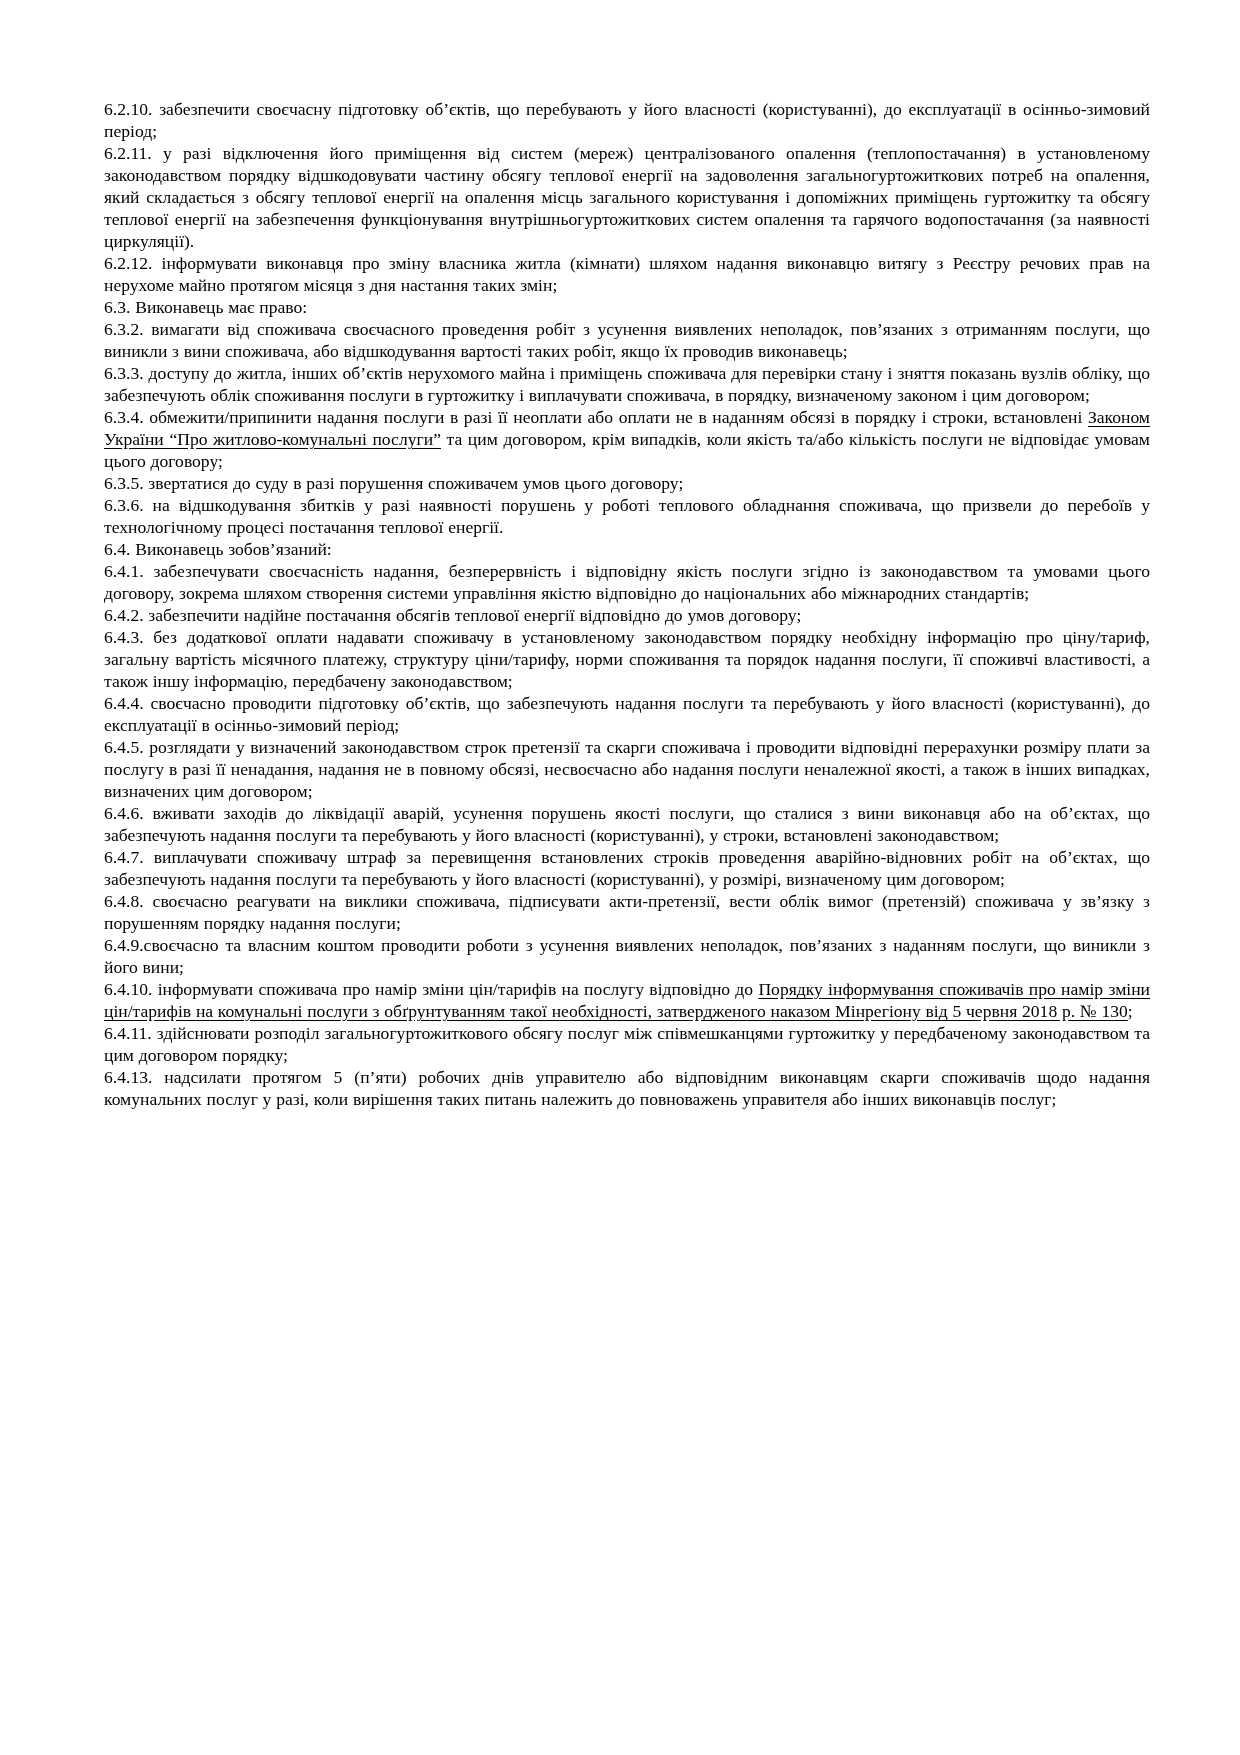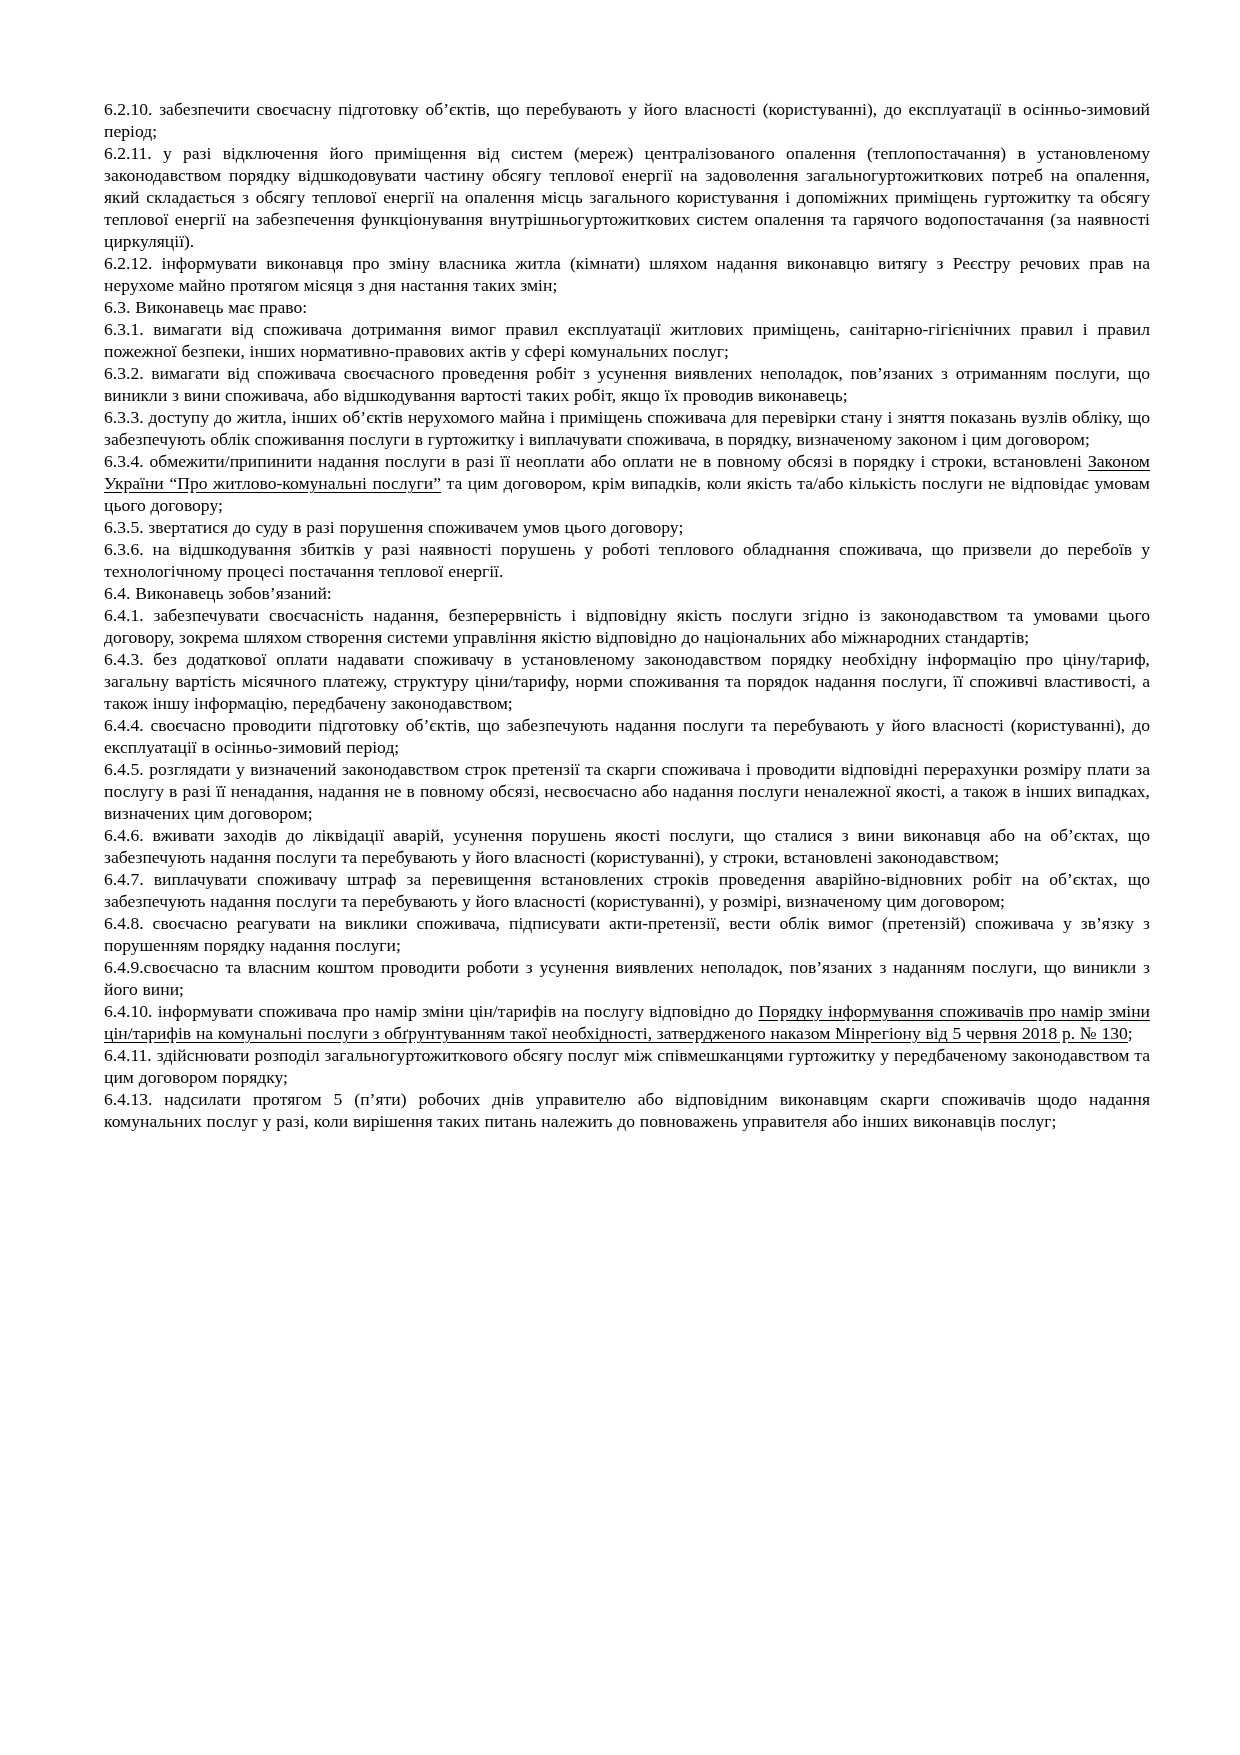--- a/index.html
+++ b/index.html
@@ -33,28 +33,28 @@
 </style>
 </head>
 <body>
 
 <div class="page">
   <div class="doc-body">
       <p class="para"><span class="">6.2.10. забезпечити своєчасну підготовку об’єктів, що перебувають у його власності (користуванні), до експлуатації в осінньо-зимовий період;</span></p>
       <p class="para"><span class="">6.2.11. у разі відключення його приміщення від систем (мереж) централізованого опалення (теплопостачання) в установленому законодавством порядку відшкодовувати частину обсягу теплової енергії на задоволення загальногуртожиткових потреб на опалення, який складається з обсягу теплової енергії на опалення місць загального користування і допоміжних приміщень гуртожитку та обсягу теплової енергії на забезпечення функціонування внутрішньогуртожиткових систем опалення та гарячого водопостачання (за наявності циркуляції).</span></p>
       <p class="para"><span class="">6.2.12. інформувати виконавця про зміну власника житла (кімнати) шляхом надання виконавцю витягу з Реєстру речових прав на нерухоме майно протягом </span><span class="seg-b">місяця</span><span class=""> з дня настання таких змін;</span></p>
       <p class="para"><span class="">6.3. Виконавець має право:</span></p>
-      <p class="para"><span class="">6.3.1. вимагати від споживача дотримання вимог правил експлуатації житлових приміщень, санітарно-гігієнічних правил і правил пожежної безпеки, інших нормативно-правових актів у сфері комунальних послуг;</span></p>
       <p class="para"><span class="">6.3.2. вимагати від споживача своєчасного проведення робіт з усунення виявлених неполадок, пов’язаних з отриманням послуги, що виникли з вини споживача, або відшкодування вартості таких робіт, якщо їх проводив виконавець;</span></p>
       <p class="para"><span class="">6.3.3. доступу до житла, інших об’єктів нерухомого майна і приміщень споживача для перевірки стану і зняття показань вузлів обліку, що забезпечують облік споживання послуги в гуртожитку і виплачувати споживача, в порядку, визначеному законом і цим договором;</span></p>
-      <p class="para"><span class="">6.3.4. обмежити/припинити надання послуги в разі її неоплати або оплати не в повному обсязі в порядку і строки, встановлені </span><span class="seg-u">Законом України “Про житлово-комунальні послуги”</span><span class=""> та цим договором, крім випадків, коли якість та/або кількість послуги не відповідає умовам цього договору;</span></p>
+      <p class="para"><span class="">6.3.4. обмежити/припинити надання послуги в разі її неоплати або оплати не в наданням обсязі в порядку і строки, встановлені </span><span class="seg-u">Законом України “Про житлово-комунальні послуги”</span><span class=""> та цим договором, крім випадків, коли якість та/або кількість послуги не відповідає умовам цього договору;</span></p>
       <p class="para"><span class="">6.3.5. звертатися до суду в разі порушення споживачем умов цього договору;</span></p>
       <p class="para"><span class="">6.3.6. на відшкодування збитків у разі наявності порушень у роботі теплового обладнання споживача, що призвели до перебоїв у технологічному процесі постачання теплової енергії.</span></p>
       <p class="para"><span class="">6.4. Виконавець зобов’язаний:</span></p>
       <p class="para"><span class="">6.4.1. забезпечувати своєчасність надання, безперервність і відповідну якість послуги згідно із законодавством та умовами цього договору, зокрема шляхом створення системи управління якістю відповідно до національних або міжнародних стандартів;</span></p>
+      <p class="para"><span class="">6.4.2. забезпечити надійне постачання обсягів теплової енергії відповідно до умов договору;</span></p>
       <p class="para"><span class="">6.4.3. без додаткової оплати надавати споживачу в установленому законодавством порядку необхідну інформацію про ціну/тариф, загальну вартість місячного платежу, структуру ціни/тарифу, норми споживання та порядок надання послуги, її споживчі властивості, а також іншу інформацію, передбачену законодавством;</span></p>
       <p class="para"><span class="">6.4.4. своєчасно проводити підготовку об’єктів, що забезпечують надання послуги та перебувають у його власності (користуванні), до експлуатації в осінньо-зимовий період;</span></p>
       <p class="para"><span class="">6.4.5. розглядати у визначений законодавством строк претензії та скарги споживача і проводити відповідні перерахунки розміру плати за послугу в разі її ненадання, надання не в повному обсязі, несвоєчасно або надання послуги неналежної якості, а також в інших випадках, визначених цим договором;</span></p>
       <p class="para"><span class="">6.4.6. вживати заходів до ліквідації аварій, усунення порушень якості послуги, що сталися з вини виконавця або на об’єктах, що забезпечують надання послуги та перебувають у його власності (користуванні), у строки, встановлені законодавством;</span></p>
       <p class="para"><span class="">6.4.7. виплачувати споживачу штраф за перевищення встановлених строків проведення аварійно-відновних робіт на об’єктах, що забезпечують надання послуги та перебувають у його власності (користуванні), у розмірі, визначеному цим договором;</span></p>
       <p class="para"><span class="">6.4.8. своєчасно реагувати на виклики споживача, підписувати акти-претензії, вести облік вимог (претензій) споживача у зв’язку з порушенням порядку надання послуги;</span></p>
       <p class="para"><span class="">6.4.9.своєчасно та власним коштом проводити роботи з усунення виявлених неполадок, пов’язаних з наданням послуги, що виникли з його вини;</span></p>
       <p class="para"><span class="">6.4.10. інформувати споживача про намір зміни цін/тарифів на послугу відповідно до </span><span class="seg-u">Порядку інформування споживачів про намір зміни цін/тарифів на комунальні послуги з обґрунтуванням такої необхідності, затвердженого наказом Мінрегіону від 5 червня 2018 р. № 130</span><span class="">;</span></p>
       <p class="para"><span class="">6.4.11. здійснювати розподіл загальногуртожиткового обсягу послуг між співмешканцями гуртожитку у передбаченому законодавством та цим договором порядку;</span></p>
       <p class="para"><span class="">6.4.13. надсилати протягом </span><span class="seg-b">5 (п’яти) робочих днів</span><span class=""> управителю або відповідним виконавцям скарги споживачів щодо надання комунальних послуг у разі, коли вирішення таких питань належить до повноважень управителя або інших виконавців послуг;</span></p>

